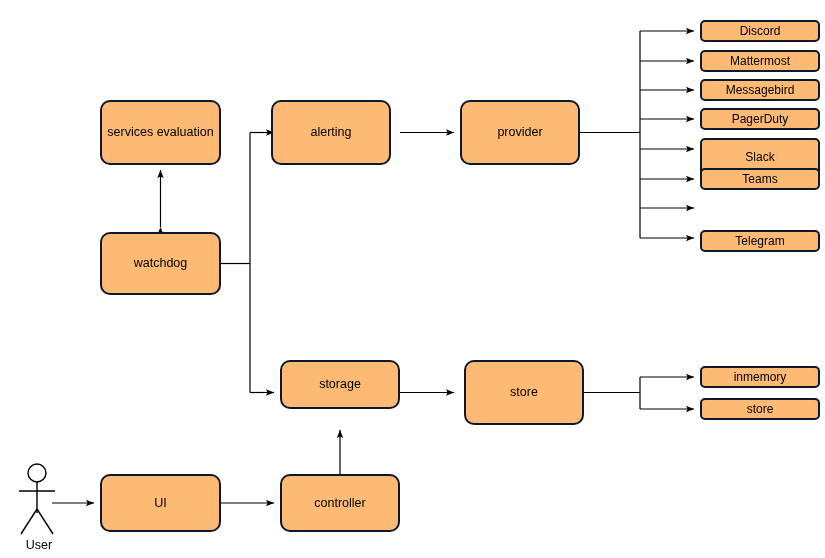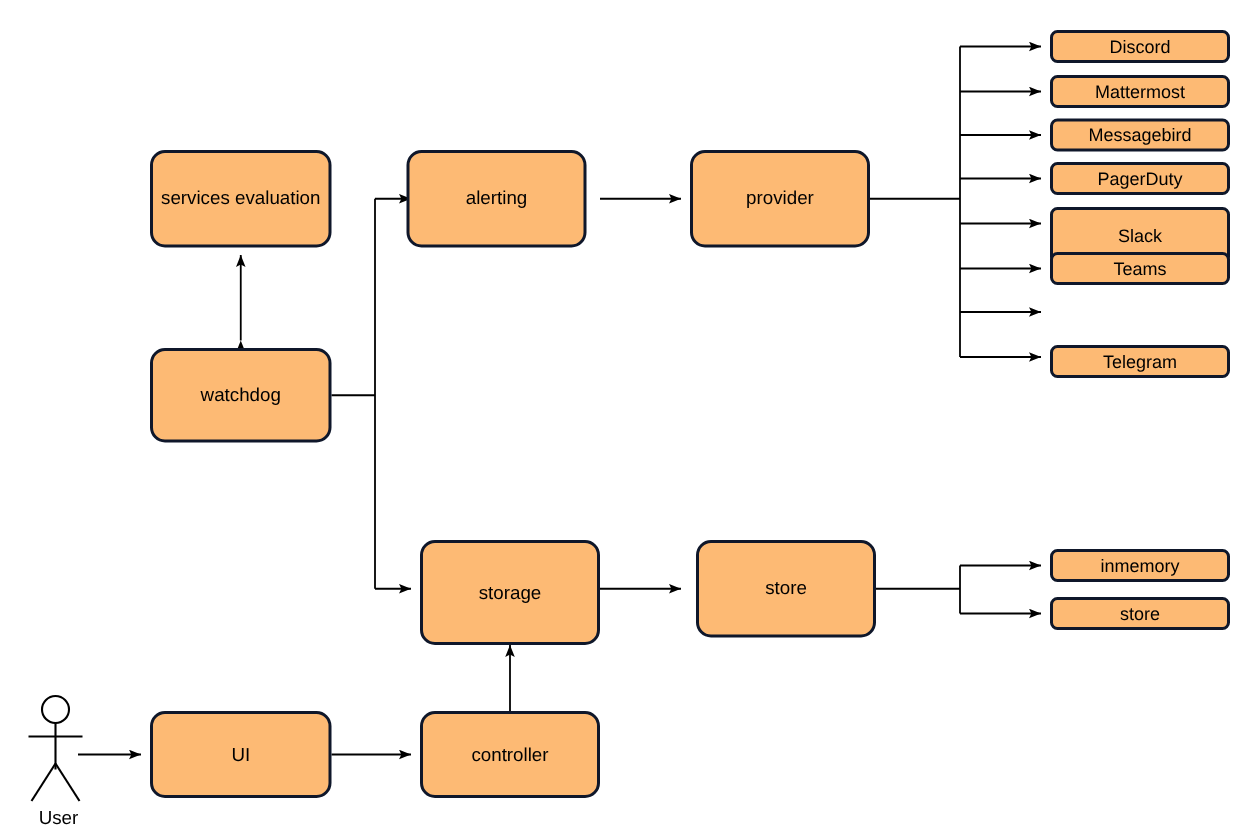--- a/index.html
+++ b/index.html
@@ -121,21 +121,21 @@
   </div>
 
   <div class="node" style="left:271px; top:100px; width:120px; height:65px;">
     <span>alerting</span>
   </div>
 
   <div class="node" style="left:460px; top:100px; width:120px; height:65px;">
     <span>provider</span>
   </div>
 
-  <div class="node" style="left:280px; top:360px; width:120px; height:70px;">
+  <div class="node" style="left:280px; top:360px; width:120px; height:49px;">
     <span>storage</span>
   </div>
 
   <div class="node" style="left:464px; top:360px; width:120px; height:65px;">
     <span>store</span>
   </div>
 
   <div class="node" style="left:100px; top:474px; width:121px; height:58px;">
     <span>UI</span>
   </div>

